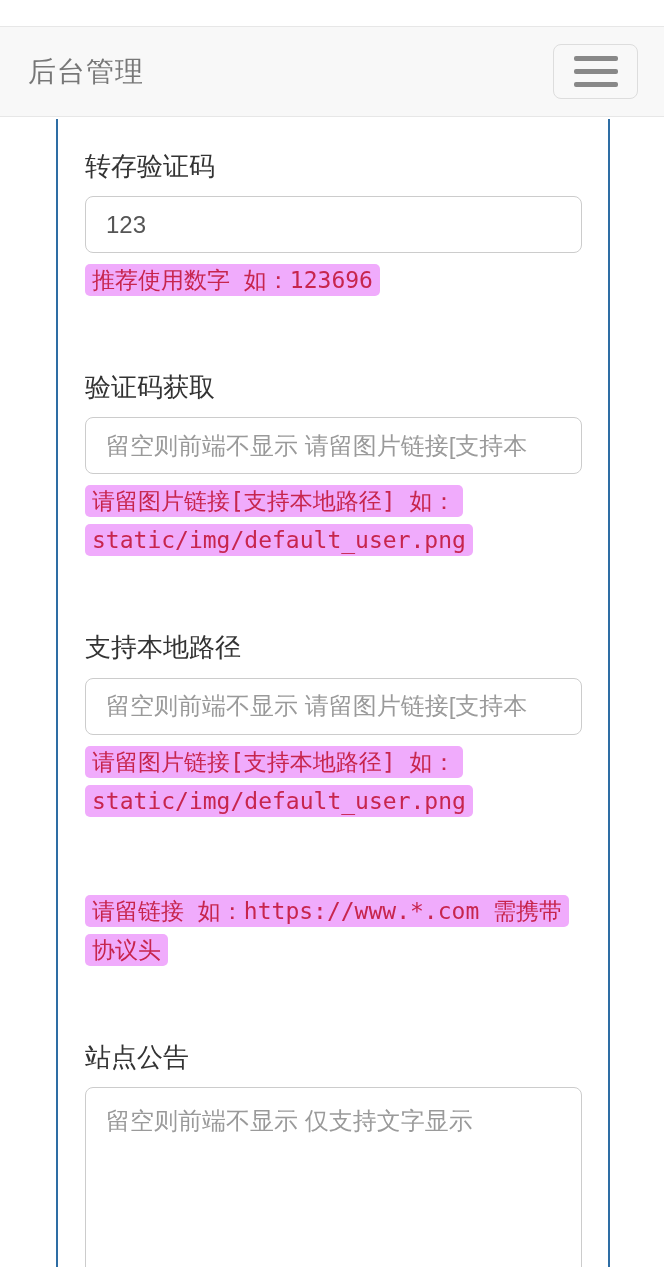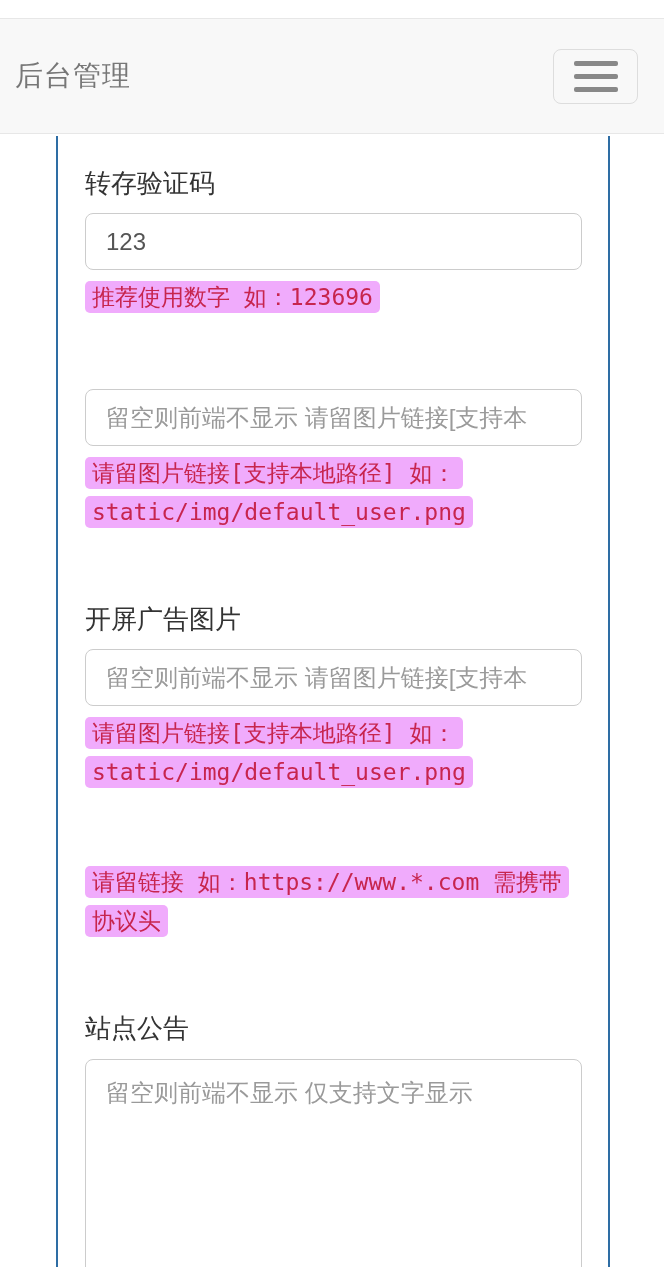--- a/index.html
+++ b/index.html
@@ -4,27 +4,27 @@
 <title>后台管理</title>
 <style>
   * { margin:0; padding:0; box-sizing:border-box; }
   html,body { background:#fff; }
   body {
     width:664px; height:1267px; overflow:hidden; position:relative;
     font-family:"Liberation Sans","DejaVu Sans",sans-serif;
   }
   
   .navbar {
-    margin-top:18px;
-    height:116px;
+    margin-top:26px;
+    height:91px;
     background:#f8f8f8;
     border-top:1px solid #e7e7e7;
     border-bottom:1px solid #e7e7e7;
     display:flex; align-items:center; justify-content:space-between;
-    padding:0 26px 0 15px;
+    padding:0 26px 0 28px;
   }
   .brand { font-size:28px; color:#777; letter-spacing:1px; }
   .menu-btn {
     width:85px; height:55px;
     background:transparent;
     border:1px solid #ddd; border-radius:8px;
     display:flex; flex-direction:column; align-items:center; justify-content:center;
     gap:8px; cursor:pointer;
   }
   .menu-btn .bar { width:44px; height:5px; background:#888; border-radius:2px; }
@@ -93,26 +93,27 @@
 <main class="panel">
   <form>
 
     <div class="form-group">
       <label class="control-label">转存验证码</label>
       <input class="form-control" type="text" value="123" style="">
       <span class="hint-wrap"><code class="hint">推荐使用数字 如：123696</code></span>
     </div>
 
     <div class="form-group">
+      <label class="control-label">验证码获取</label>
       <input class="form-control" type="text" placeholder="留空则前端不显示 请留图片链接[支持本" style="">
       <span class="hint-wrap"><code class="hint">请留图片链接[支持本地路径] 如：static/img/default_user.png</code></span>
     </div>
 
     <div class="form-group">
-      <label class="control-label">开屏广告图片</label>
+      <label class="control-label">支持本地路径</label>
       <input class="form-control" type="text" placeholder="留空则前端不显示 请留图片链接[支持本" style="">
       <span class="hint-wrap"><code class="hint">请留图片链接[支持本地路径] 如：static/img/default_user.png</code></span>
     </div>
 
     <div class="form-group">
       <span class="hint-wrap"><code class="hint">请留链接 如：https://www.*.com 需携带协议头</code></span>
     </div>
 
     <div class="form-group">
       <label class="control-label">站点公告</label>

